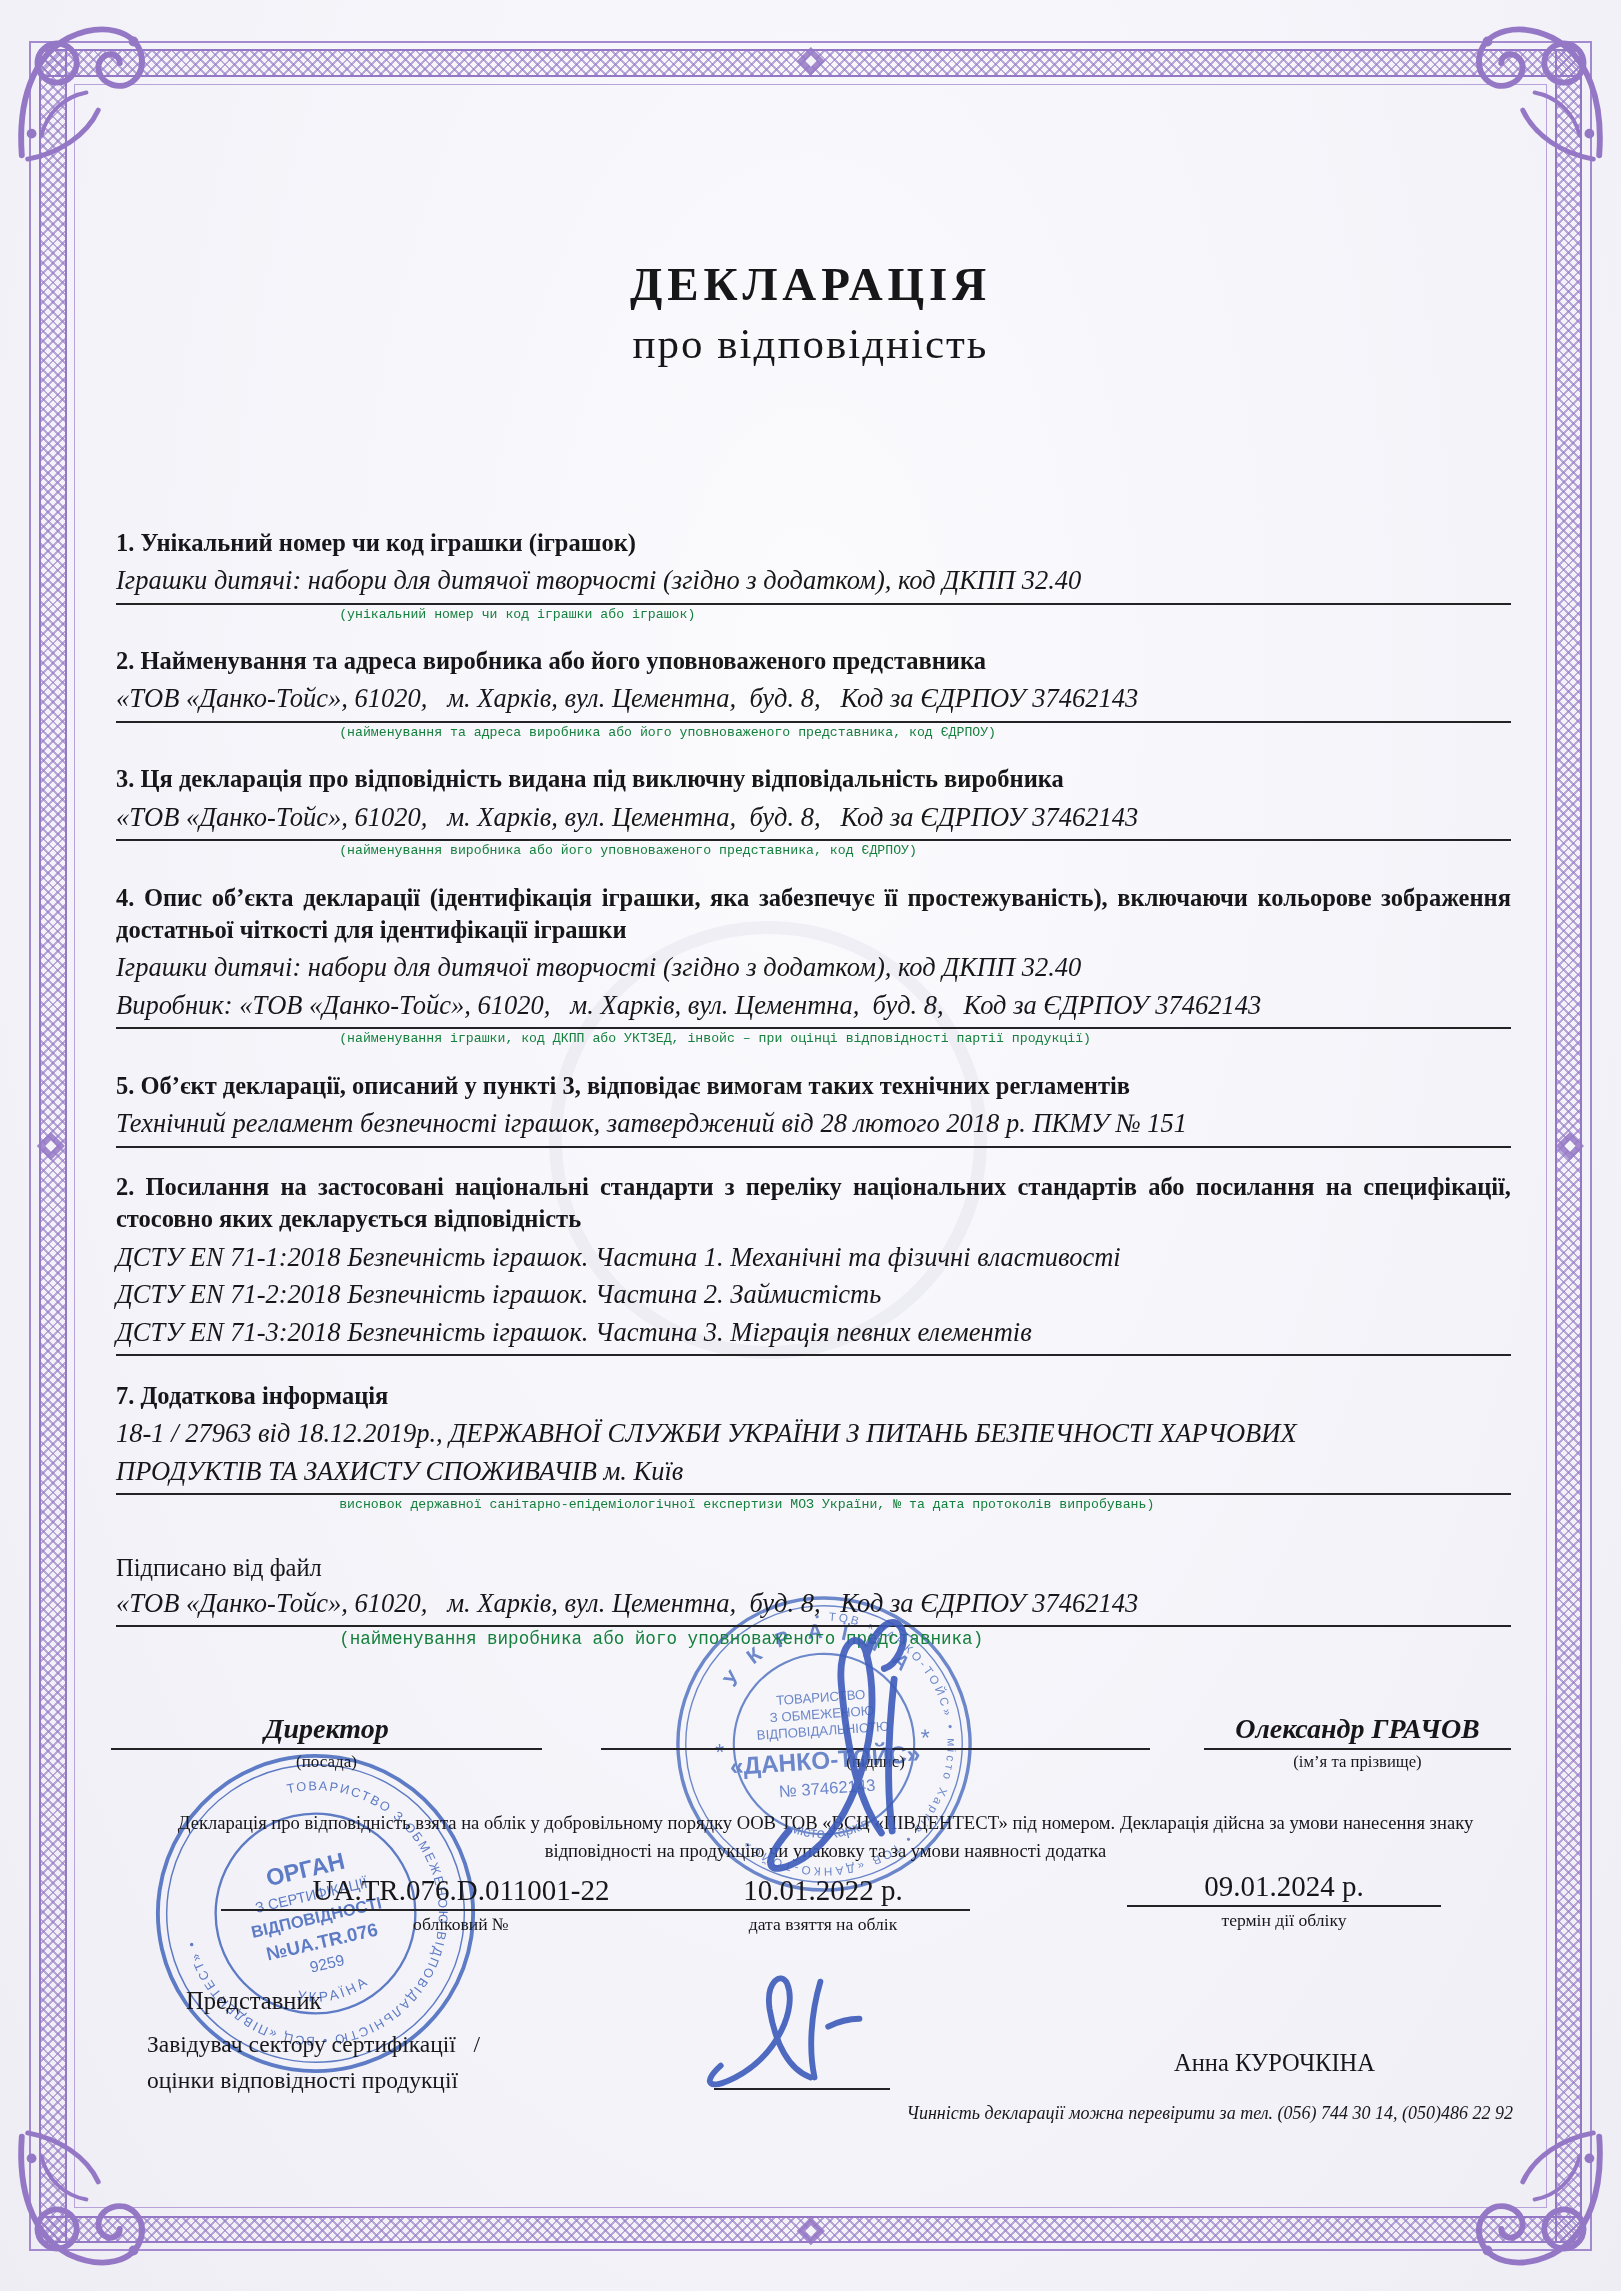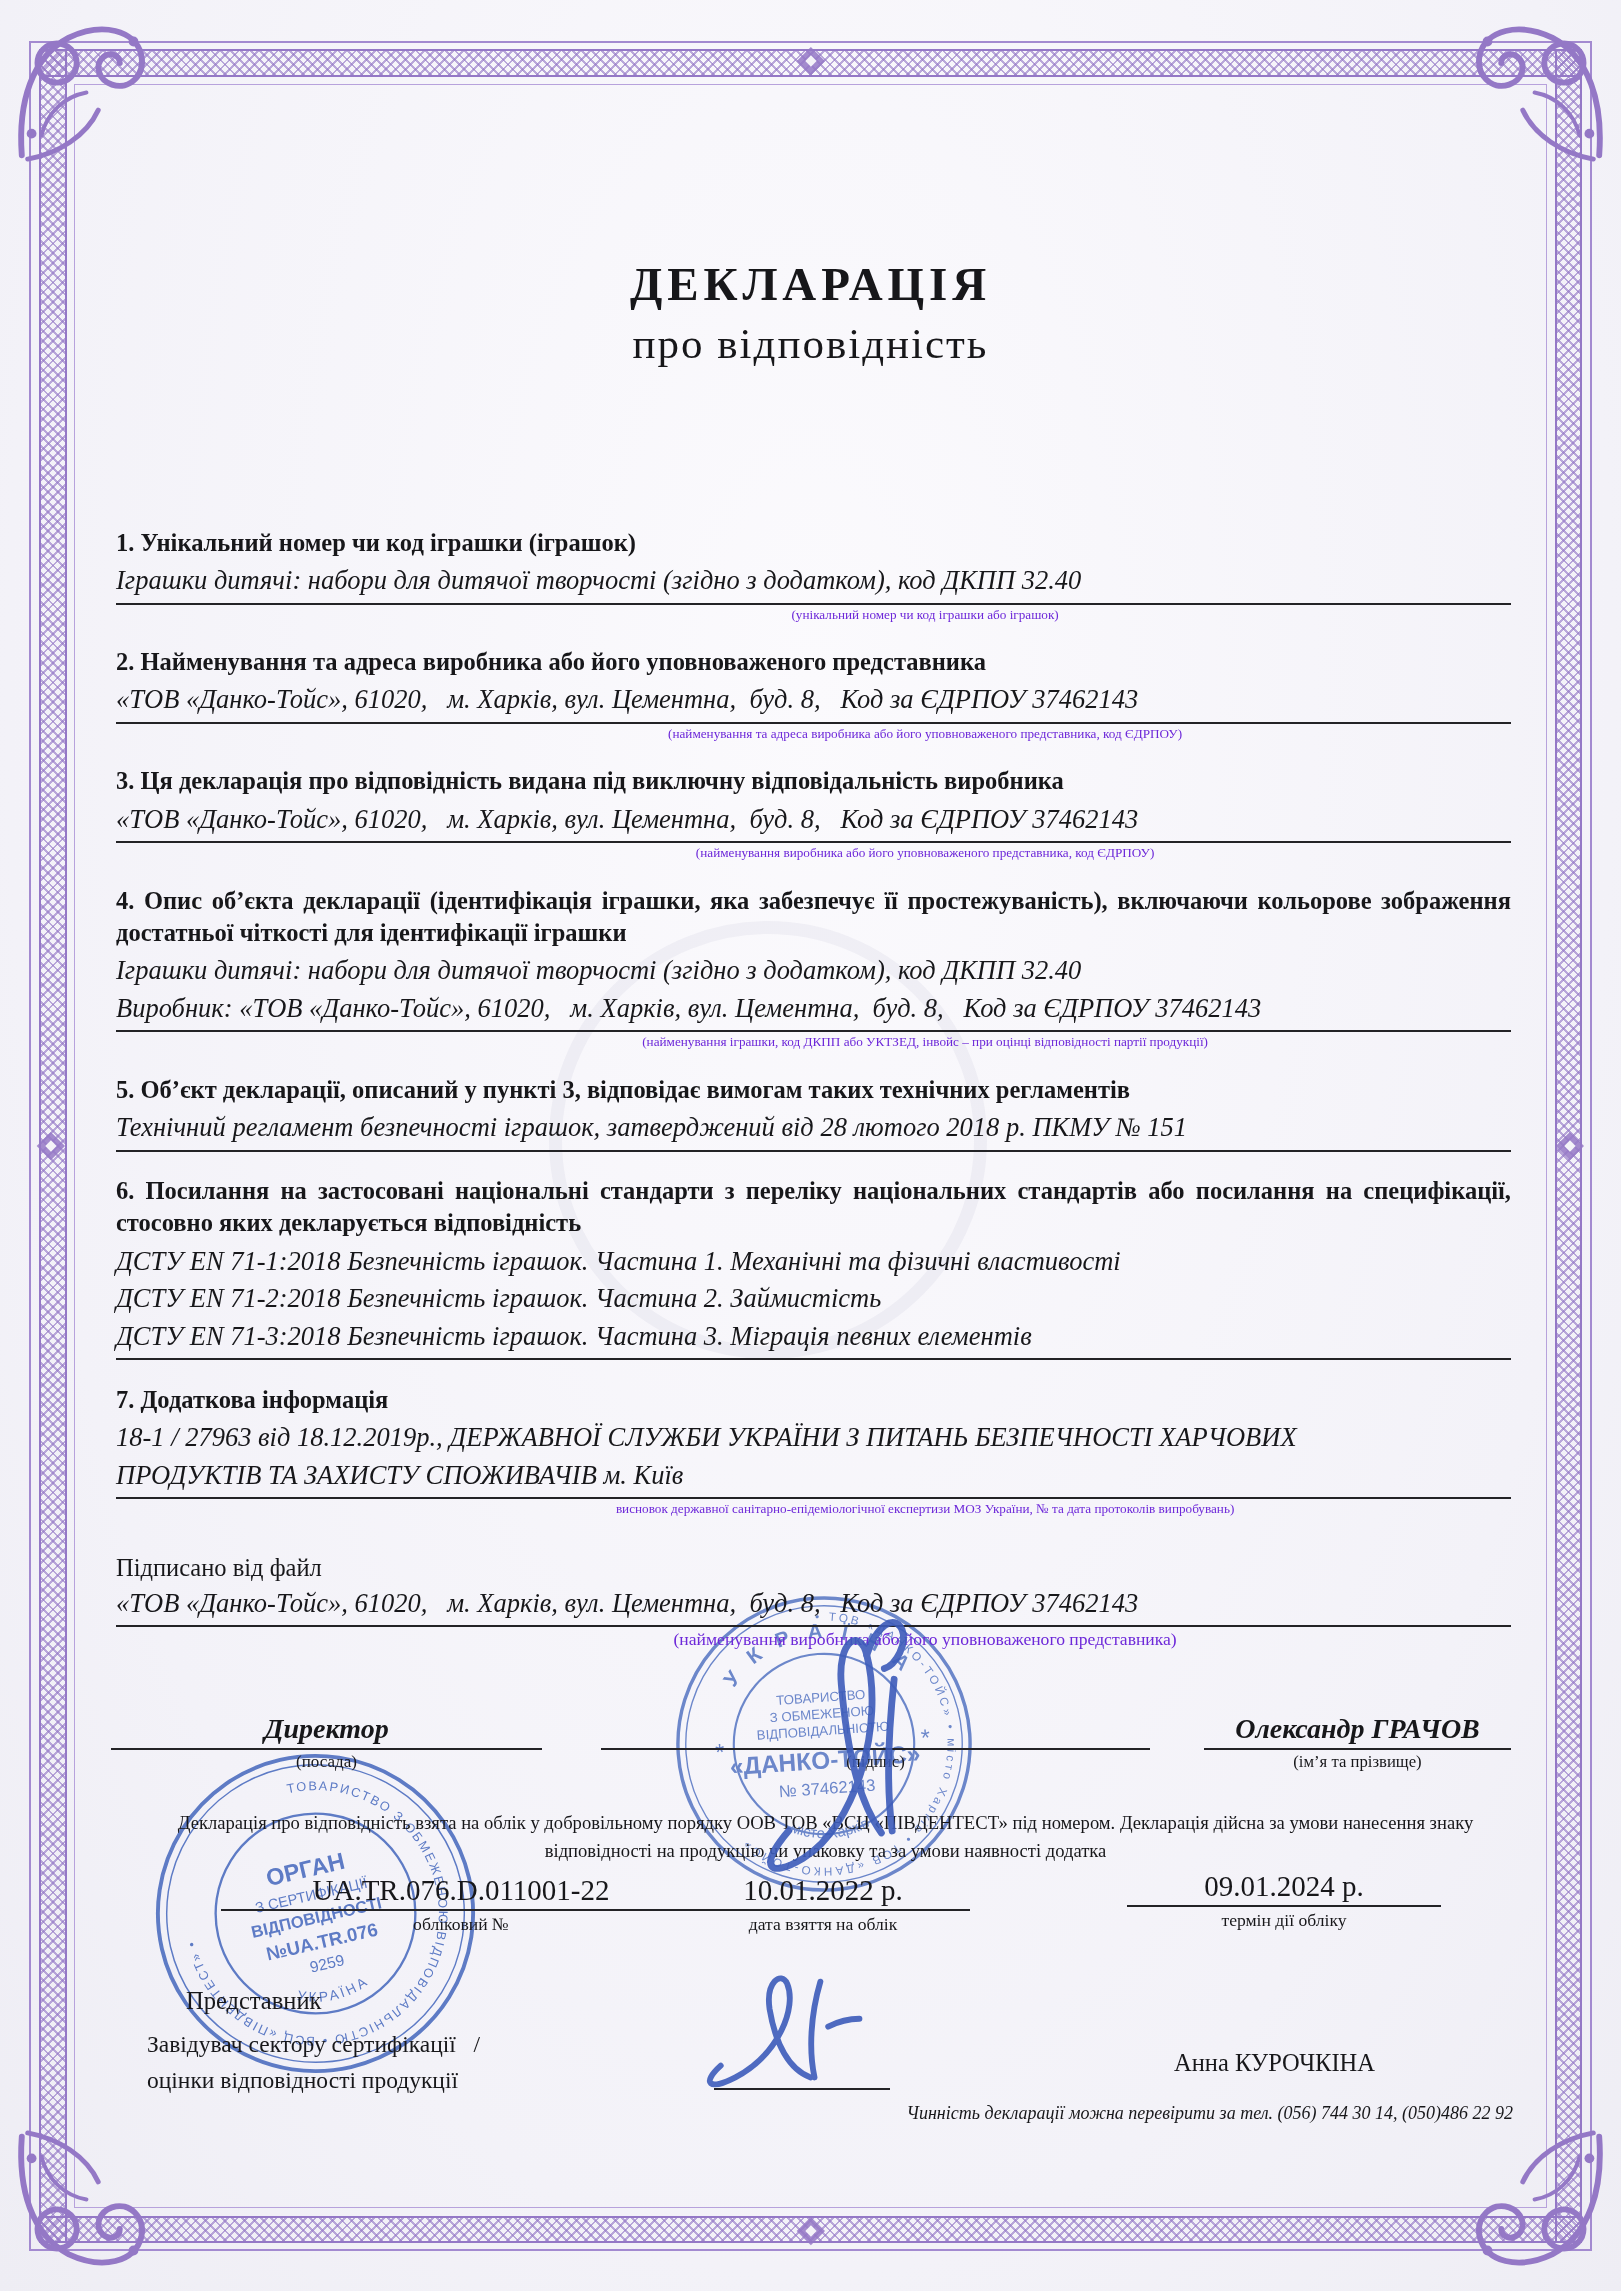--- a/index.html
+++ b/index.html
@@ -35,21 +35,21 @@
   
   .titles{position:absolute;top:257px;left:0;right:0;text-align:center;z-index:3;}
   .title1{font-size:47px;font-weight:bold;letter-spacing:4.9px;}
   .title2{font-size:43px;letter-spacing:2px;margin-top:7.8px;}
   .sections{position:absolute;top:527px;left:116px;right:110px;z-index:3;}
   .sec{margin-bottom:23.5px;}
   .sec-h{font-size:24.5px;font-weight:bold;line-height:1.32;}
   .sec-h.just{text-align:justify;}
   .sec-v{border-bottom:2px solid #232326;padding-bottom:2.9px;margin-top:2.9px;}
   .vline{font-style:italic;font-size:26.5px;line-height:1.42;white-space:pre-wrap;}
-  .sec-c{font-size:13.2px;text-align:center;padding-left:16%;margin-top:2px;color:#6d28d9;}
+  .sec-c{font-size:13.2px;text-align:left;padding-left:16%;margin-top:2px;color:#15803d;font-family:Liberation Mono, monospace;}
   .mt20{margin-top:19.6px;}
   .abs{position:absolute;z-index:3;}
   
   .signed{top:1554px;left:116px;right:110px;}
   .signed-label{font-size:24.5px;}
   
   .signrow{top:1707px;left:111px;right:110px;display:flex;align-items:flex-end;font-family:Liberation Serif, serif;}
   .scol{display:flex;flex-direction:column;}
   .sline{border-bottom:2.5px solid #232326;height:41px;display:flex;
          align-items:flex-end;justify-content:center;}
@@ -179,21 +179,21 @@
   </section>
 
   <section class="sec mt20">
     <div class="sec-h">5. Об’єкт декларації, описаний у пункті 3, відповідає вимогам таких технічних регламентів</div>
     <div class="sec-v">
       <div class="vline">Технічний регламент безпечності іграшок, затверджений від 28 лютого 2018 р. ПКМУ № 151</div>
     </div>
   </section>
 
   <section class="sec mt20">
-    <div class="sec-h just">6. Посилання на застосовані національні стандарти з переліку національних стандартів або посилання на специфікації, стосовно яких декларується відповідність</div>
+    <div class="sec-h just">2. Посилання на застосовані національні стандарти з переліку національних стандартів або посилання на специфікації, стосовно яких декларується відповідність</div>
     <div class="sec-v">
       <div class="vline">ДСТУ EN 71-1:2018 Безпечність іграшок. Частина 1. Механічні та фізичні властивості</div>
       <div class="vline">ДСТУ EN 71-2:2018 Безпечність іграшок. Частина 2. Займистість</div>
       <div class="vline">ДСТУ EN 71-3:2018 Безпечність іграшок. Частина 3. Міграція певних елементів</div>
     </div>
   </section>
 
   <section class="sec">
     <div class="sec-h">7. Додаткова інформація</div>
     <div class="sec-v">

